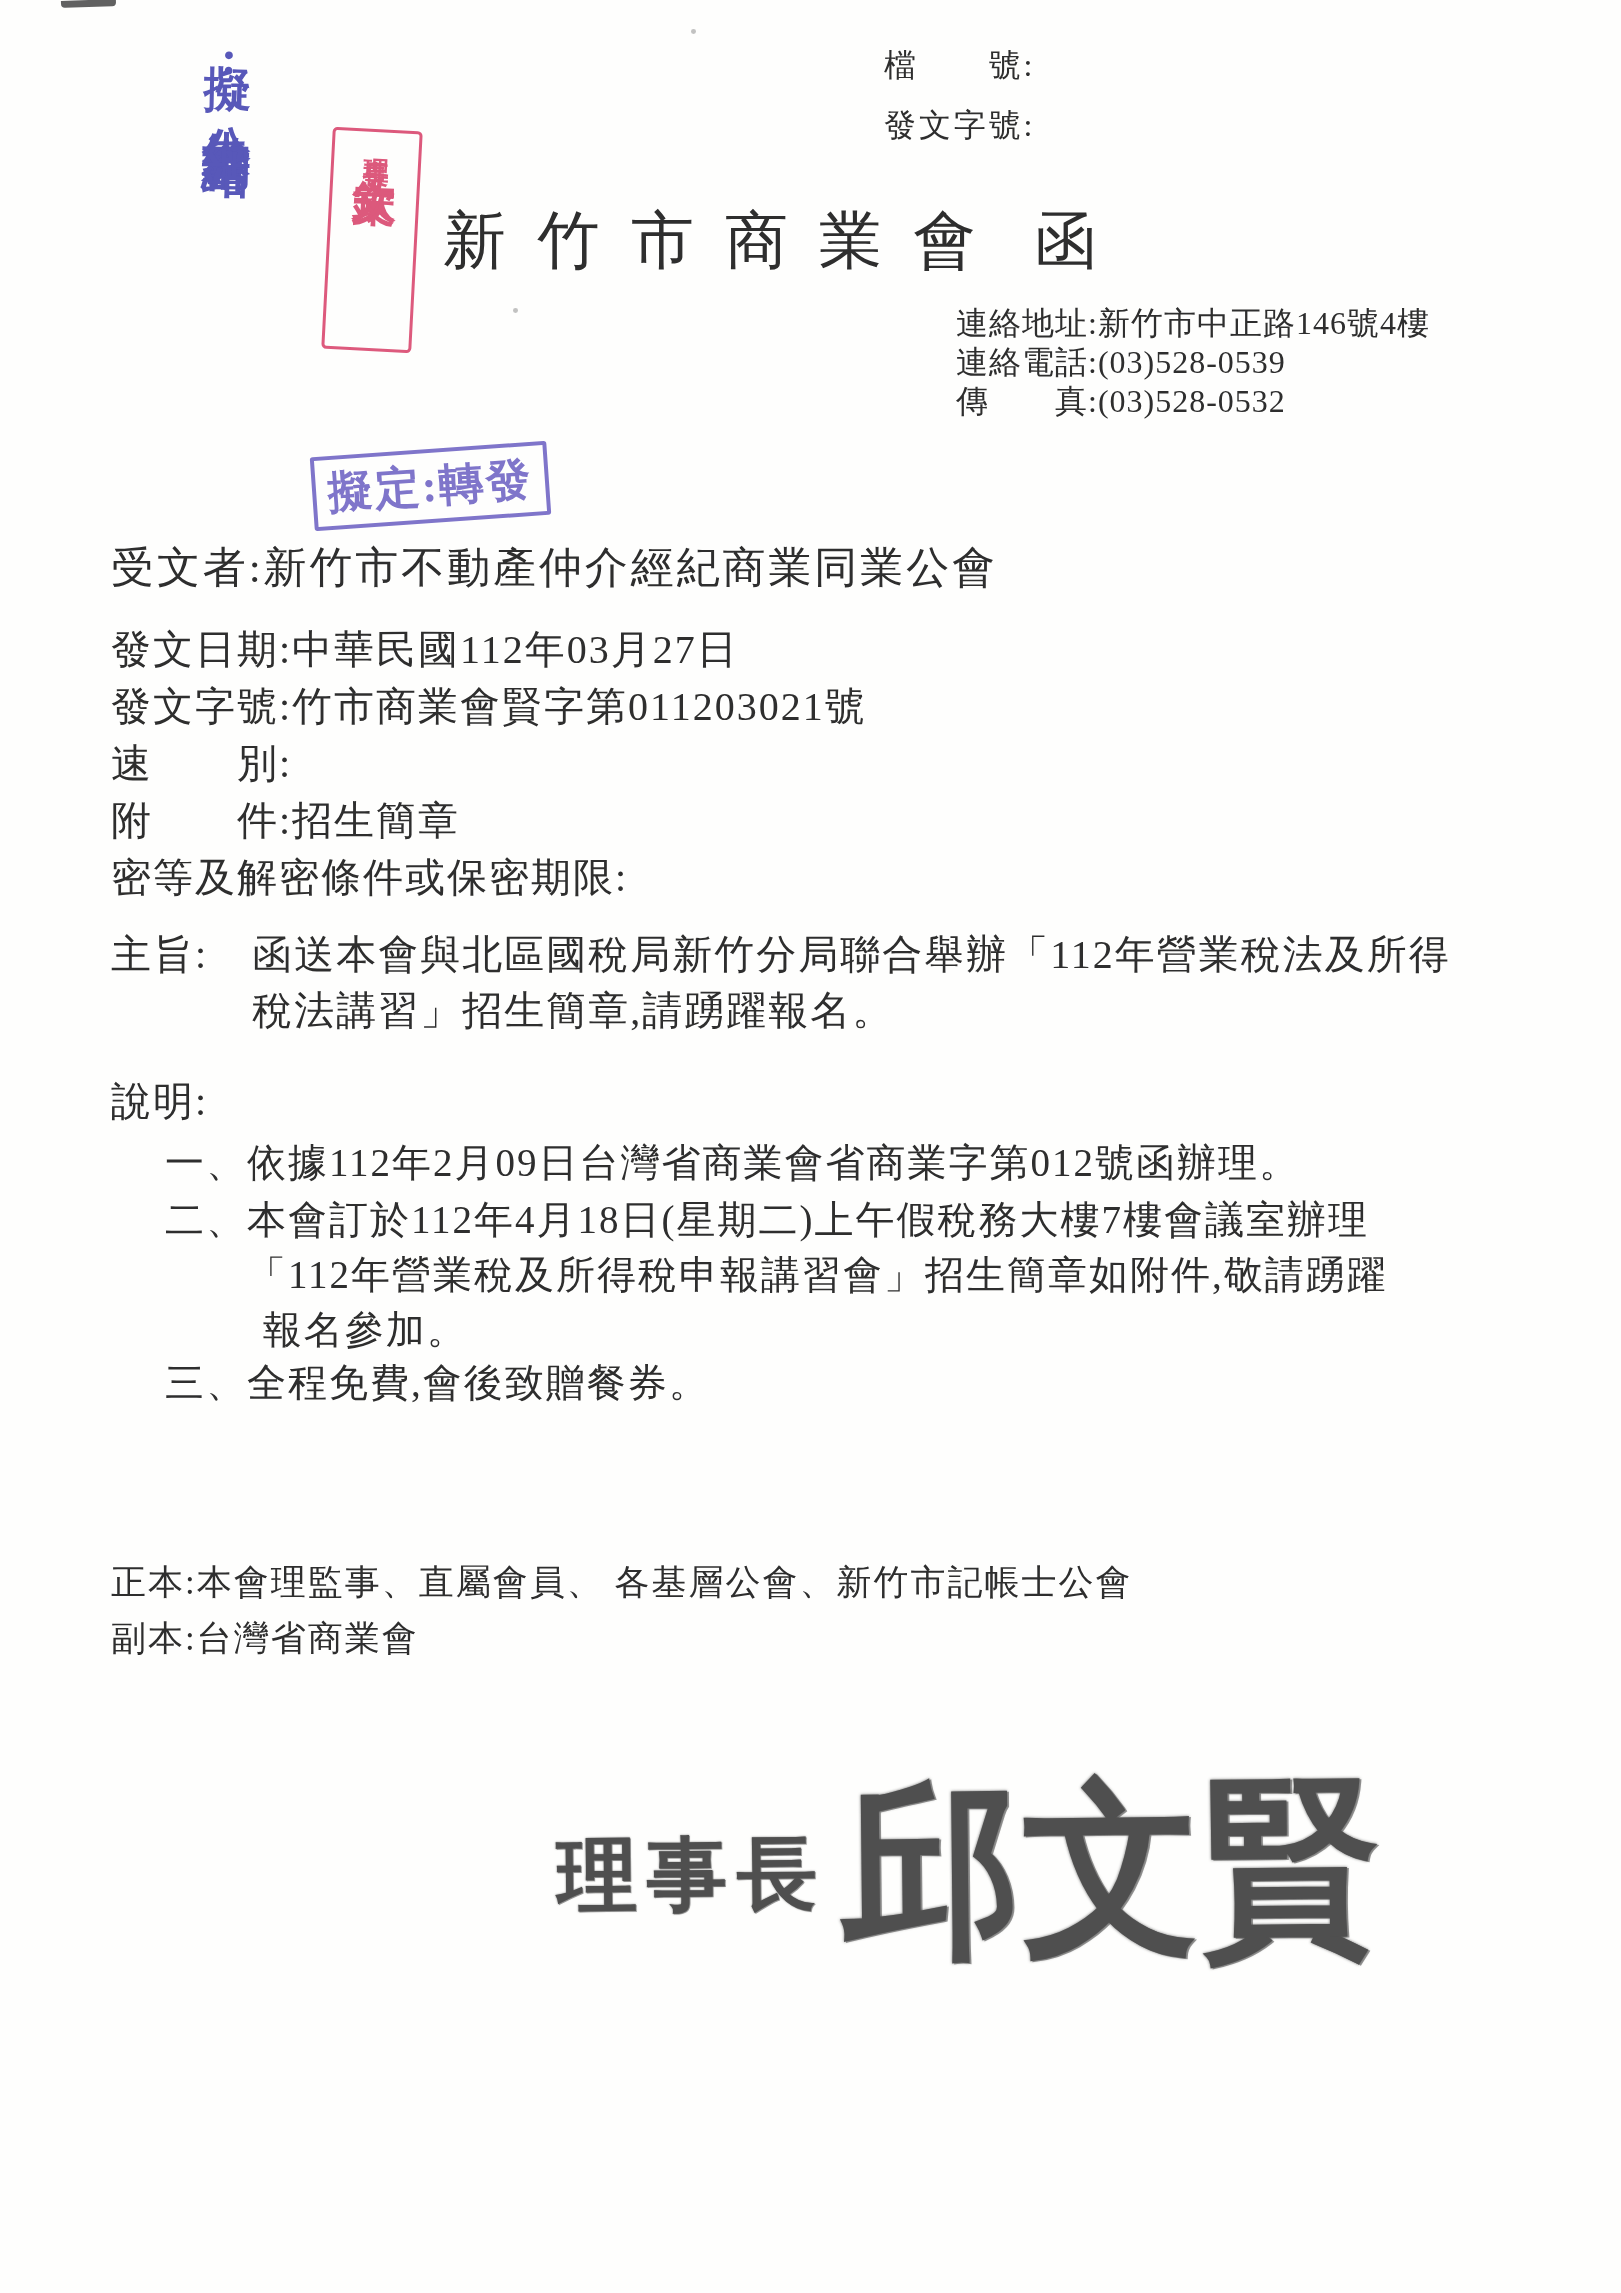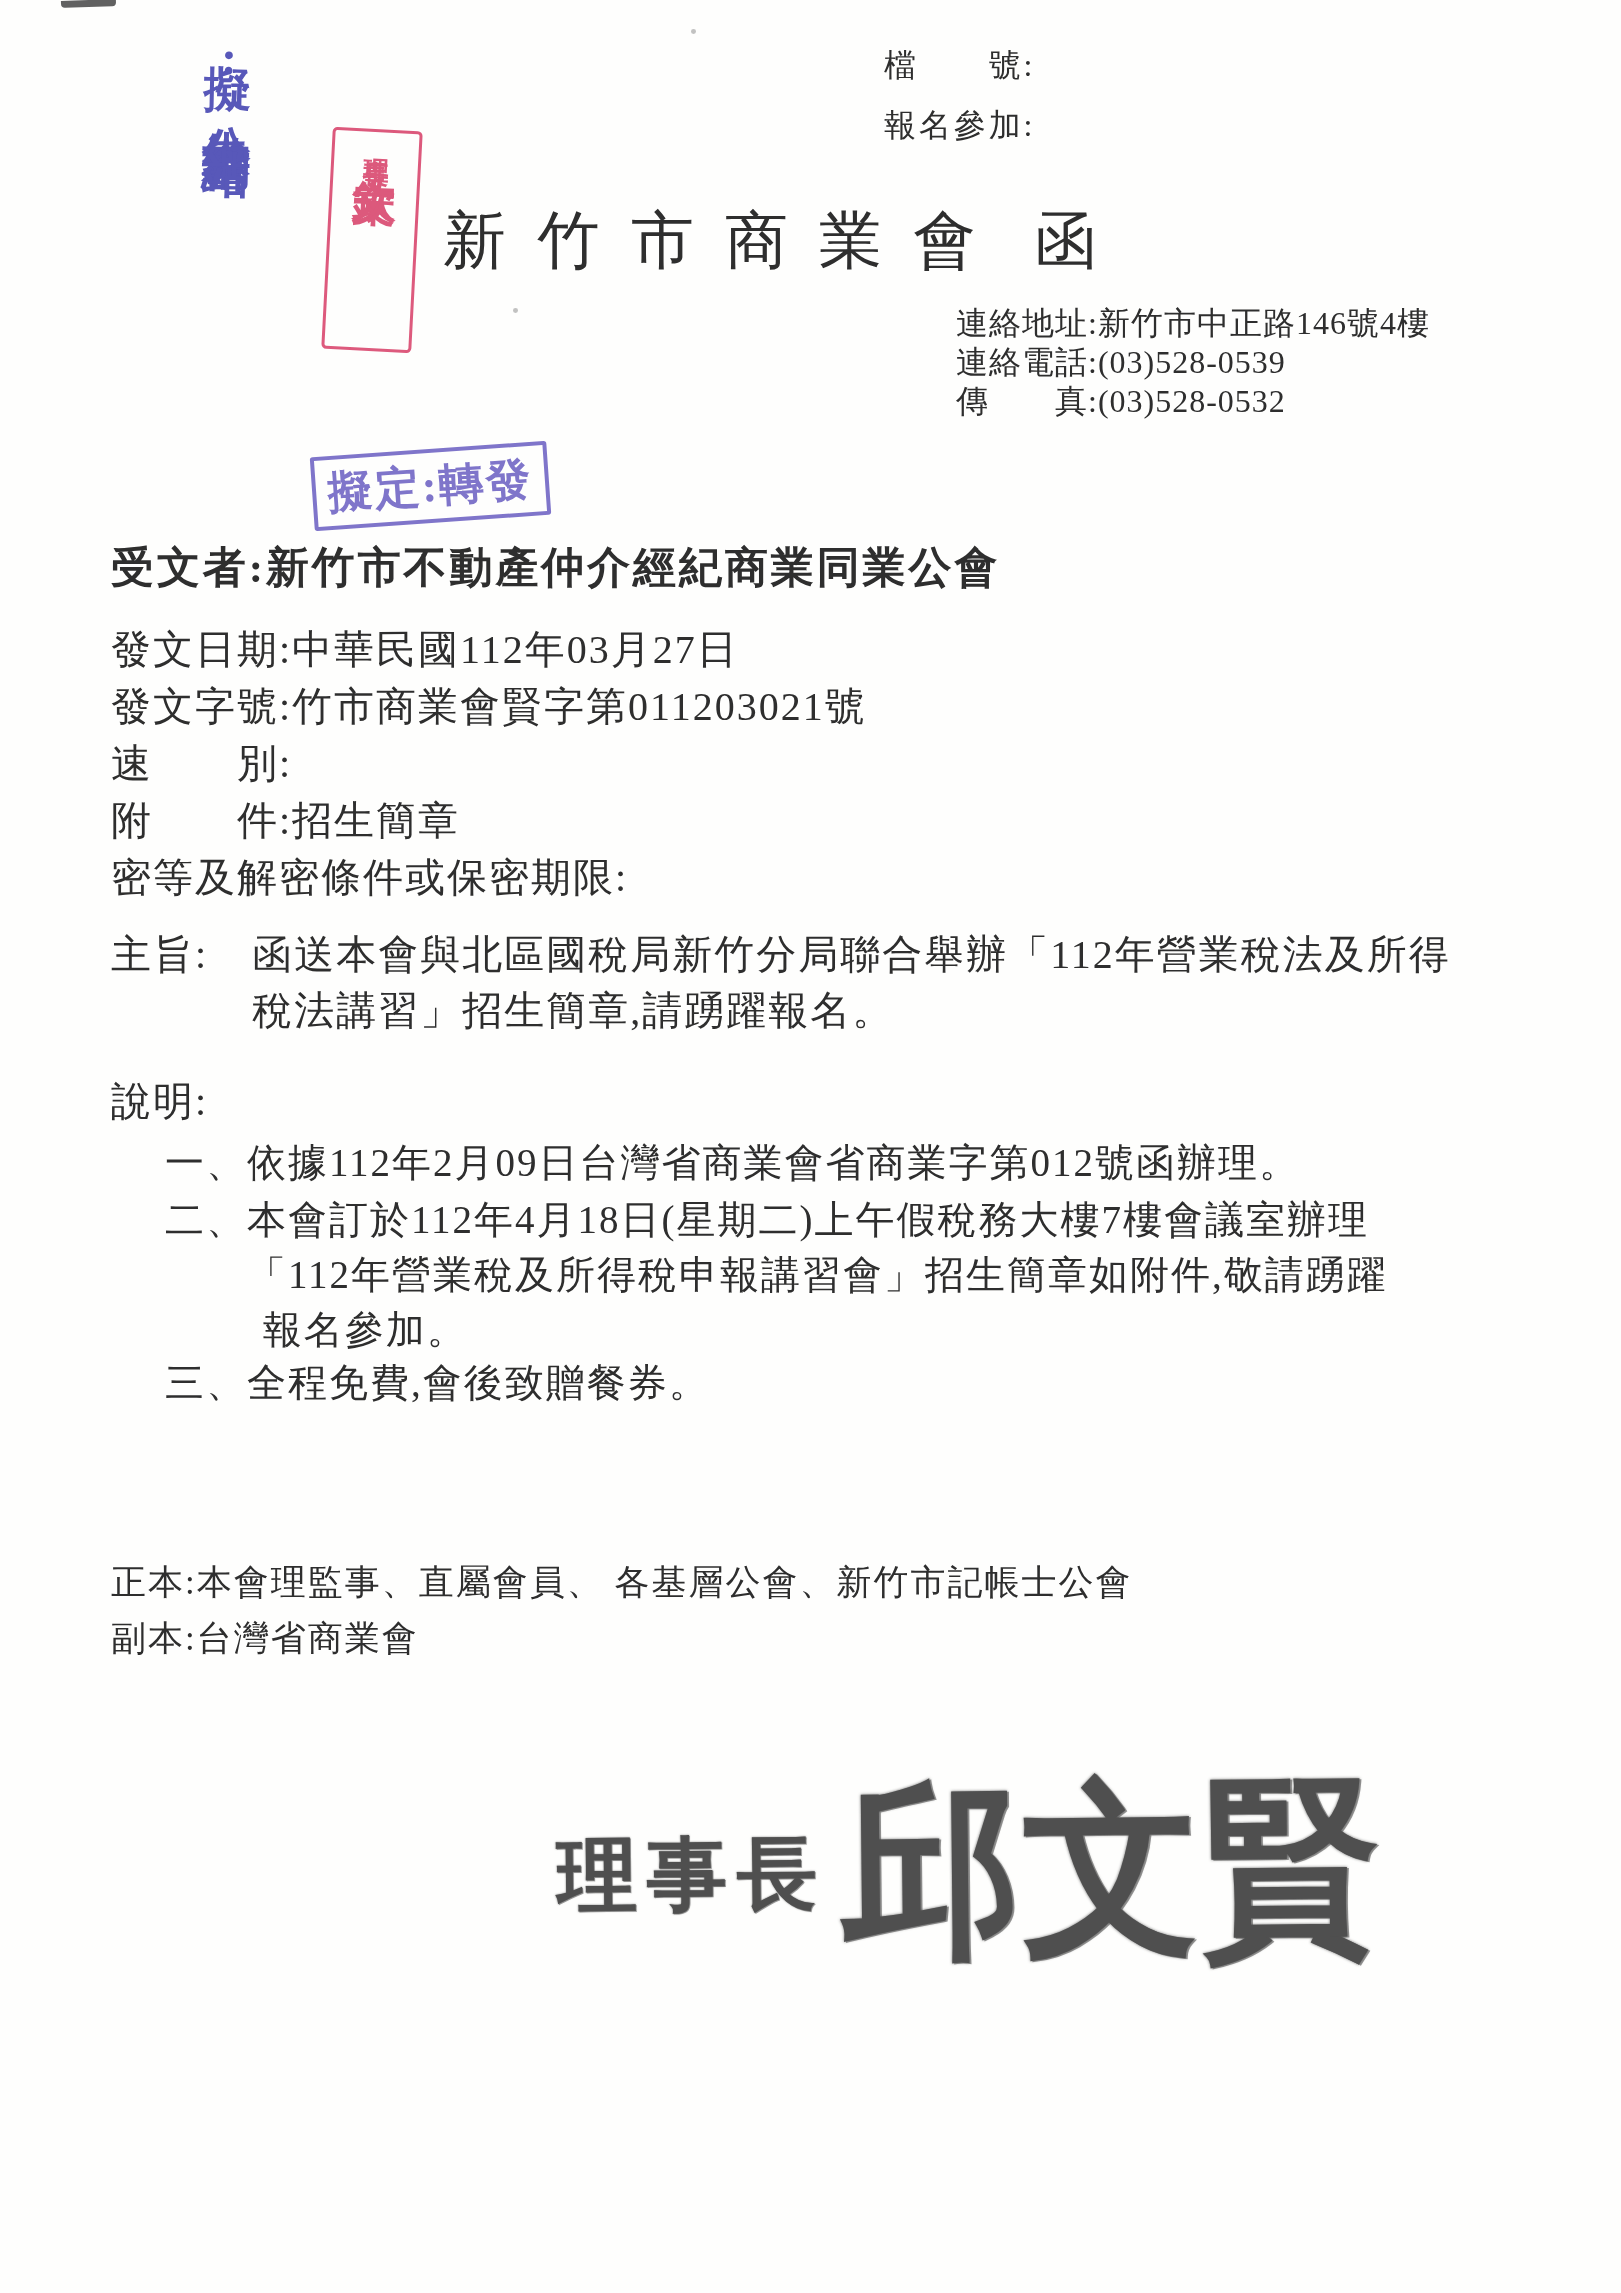--- a/index.html
+++ b/index.html
@@ -63,21 +63,21 @@
   
   .title-row{left:443px;top:198px;display:flex;align-items:flex-end;font-size:63px;}
   .title-org{letter-spacing:31px;font-weight:500;}
   .title-type{margin-left:27.4px;font-weight:500;}
 
   
   .contact{left:956px;top:304px;font-size:32px;line-height:39px;letter-spacing:1px;white-space:nowrap;}
   .contact .email{font-family:"Liberation Mono","DejaVu Sans Mono",monospace;font-size:30px;}
 
   
-  .recipient{left:111px;top:539px;font-size:43px;letter-spacing:2.9px;font-weight:700;}
+  .recipient{left:111px;top:539px;font-size:43px;letter-spacing:2.9px;font-weight:400;}
 
   
   .meta-block{left:111px;top:621px;font-size:40px;line-height:57px;letter-spacing:2px;}
 
   
   .subject{left:111px;top:927px;font-size:40px;line-height:56px;display:flex;letter-spacing:2px;gap:44px;}
   .subject .label{white-space:nowrap;}
 
   
   .expl-label{left:111px;top:1074px;font-size:40px;letter-spacing:2px;}
@@ -115,21 +115,21 @@
 <body>
 
 <div class="page">
 
   <div class="abs artifact-corner"></div>
   <div class="abs speck" style="left:691px;top:29px;"></div>
   <div class="abs speck" style="left:513px;top:308px;"></div>
 
   <div class="abs top-meta">
     <div>檔　　號:</div>
-    <div>報名參加:</div>
+    <div>發文字號:</div>
   </div>
 
   <div class="abs blue-note">擬:公告於本會網站</div>
 
   <div class="abs red-stamp">
     <div class="v"><span class="small">理事長</span><span class="big">宋文欽</span></div>
   </div>
 
   <div class="abs purple-stamp">擬定:轉發</div>
 

